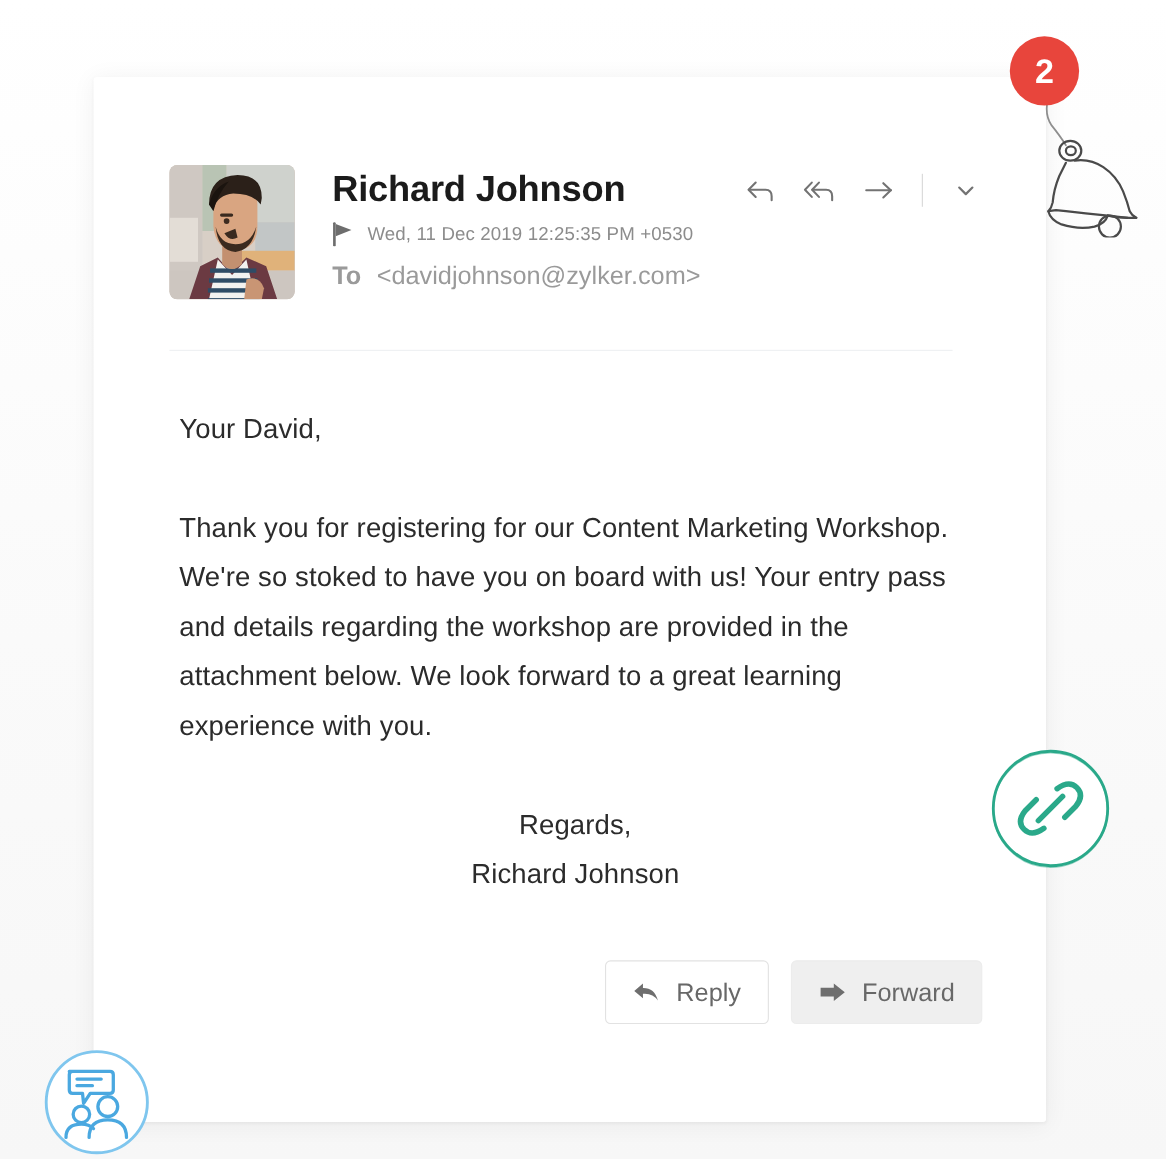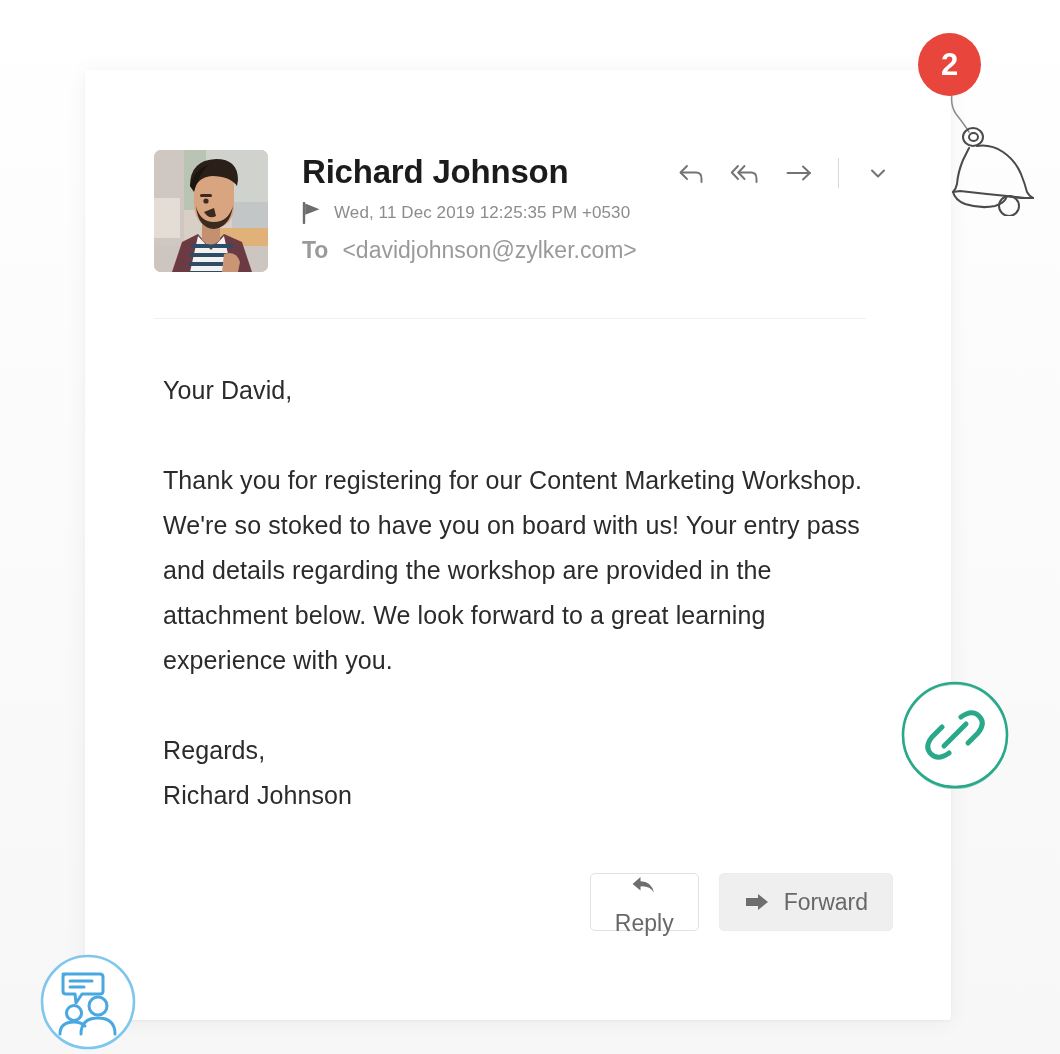--- a/index.html
+++ b/index.html
@@ -140,21 +140,21 @@
     top: 298px;
     width: 720px;
     font-size: 25px;
     line-height: 45px;
     color: #2b2b2b;
     letter-spacing: 0.1px;
   }
   #message-body p { margin: 0; }
   #body-greeting { margin-bottom: 45px !important; }
   #body-paragraph { margin-bottom: 45px !important; }
-  #signature-line-1, #signature-line-2 { margin: 0; }
+  #signature-line-1, #signature-line-2 { margin: 0; text-align: center; }
 
   
   #message-footer {
     position: absolute;
     right: 58px;
     top: 803px;
     display: flex;
     gap: 20px;
   }
   .msg-btn {
@@ -165,21 +165,20 @@
     padding: 0 24px;
     border-radius: 5px;
     font-size: 23px;
     color: #686868;
     cursor: pointer;
     box-sizing: border-box;
   }
   #reply-button {
     background: #ffffff;
     border: 1px solid #e2e2e2;
-    flex-direction: column;
   }
   #forward-button {
     background: #efefef;
     border: 1px solid #ececec;
   }
   .btn-glyph { width: 26px; height: 22px; flex: none; }
 
   
   #notification-badge {
     position: absolute;

